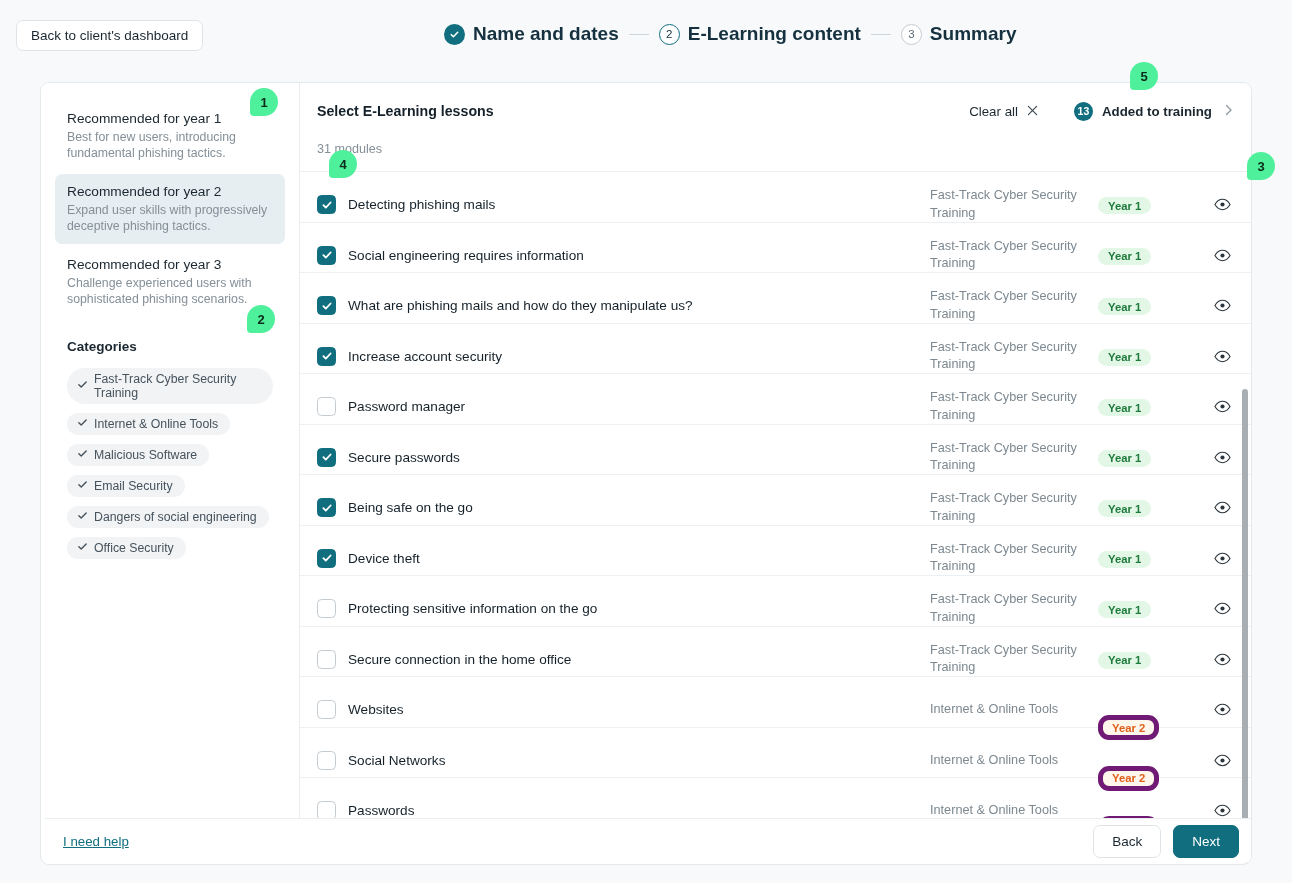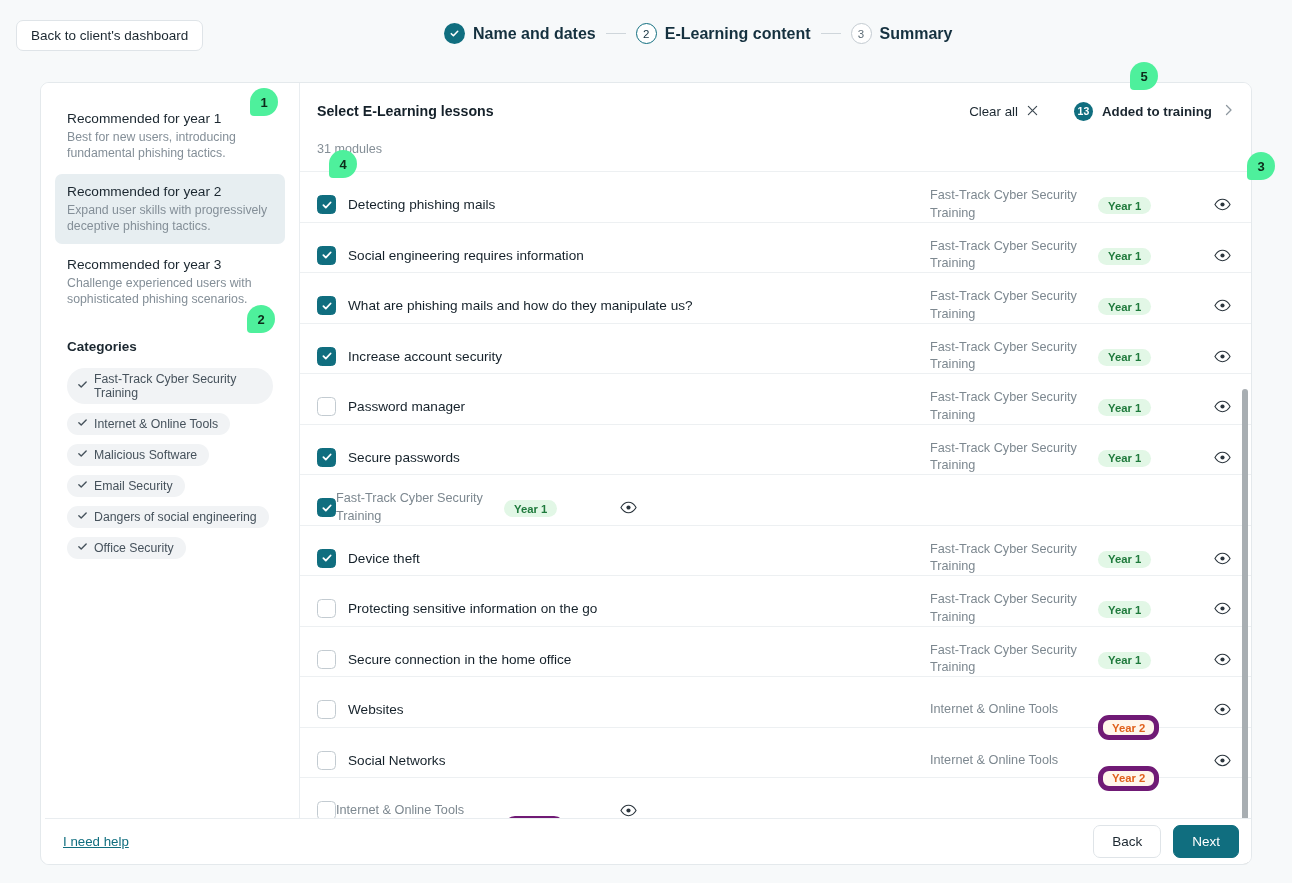--- a/index.html
+++ b/index.html
@@ -31,21 +31,21 @@
   }
   .step { display: flex; align-items: center; gap: 8px; }
   .step-circle {
     width: 21px; height: 21px; border-radius: 50%;
     display: flex; align-items: center; justify-content: center;
     font-size: 11.5px; flex: none;
   }
   .step-circle.done { background: #106e7f; color: #fff; }
   .step-circle.current { border: 1.4px solid #106e7f; color: #15313f; background: #fff; }
   .step-circle.todo { border: 1.4px solid #c3cbd1; color: #5c6b75; background: #fff; }
-  .step-label { color: #15313f; font-weight: bold; font-size: 16px; }
+  .step-label { color: #15313f; font-weight: bold; font-size: 19px; }
   .step-label.muted { color: #15313f; font-weight: bold; }
   .step-dash { width: 20px; height: 1px; background: #cfd6db; margin: 0 10px; }
 
   
   .card {
     position: absolute; left: 40px; top: 82px;
     width: 1212px; height: 783px;
     background: #ffffff;
     border: 1px solid #e4e9ec; border-radius: 9px;
     overflow: hidden;
@@ -395,20 +395,21 @@
                 <circle cx="9" cy="6.5" r="2.2" fill="#2b353d"></circle>
               </svg>
             </div>
           </div>
           <div class="row">
             <div class="cb on">
               <svg width="12" height="12" viewBox="0 0 12 12">
                 <path d="M2.4 6.2 L4.8 8.6 L9.6 3.5" stroke="#ffffff" stroke-width="1.8" fill="none" stroke-linecap="round" stroke-linejoin="round"></path>
               </svg>
             </div>
+            <div class="row-title">Being safe on the go</div>
             <div class="row-cat">Fast-Track Cyber Security Training</div>
             <div class="row-year"><span class="year-pill y1">Year 1</span></div>
             <div class="row-eye">
               <svg width="17" height="13" viewBox="0 0 18 13">
                 <path d="M1 6.5 C3.5 2.2 6.2 1 9 1 C11.8 1 14.5 2.2 17 6.5 C14.5 10.8 11.8 12 9 12 C6.2 12 3.5 10.8 1 6.5 Z" fill="none" stroke="#2b353d" stroke-width="1.15"></path>
                 <circle cx="9" cy="6.5" r="2.2" fill="#2b353d"></circle>
               </svg>
             </div>
           </div>
           <div class="row">
@@ -470,20 +471,21 @@
             <div class="row-year"><span class="year-pill y2">Year 2</span></div>
             <div class="row-eye">
               <svg width="17" height="13" viewBox="0 0 18 13">
                 <path d="M1 6.5 C3.5 2.2 6.2 1 9 1 C11.8 1 14.5 2.2 17 6.5 C14.5 10.8 11.8 12 9 12 C6.2 12 3.5 10.8 1 6.5 Z" fill="none" stroke="#2b353d" stroke-width="1.15"></path>
                 <circle cx="9" cy="6.5" r="2.2" fill="#2b353d"></circle>
               </svg>
             </div>
           </div>
           <div class="row">
             <div class="cb"></div>
+            <div class="row-title">Passwords</div>
             <div class="row-cat">Internet &amp; Online Tools</div>
             <div class="row-year"><span class="year-pill y2">Year 2</span></div>
             <div class="row-eye">
               <svg width="17" height="13" viewBox="0 0 18 13">
                 <path d="M1 6.5 C3.5 2.2 6.2 1 9 1 C11.8 1 14.5 2.2 17 6.5 C14.5 10.8 11.8 12 9 12 C6.2 12 3.5 10.8 1 6.5 Z" fill="none" stroke="#2b353d" stroke-width="1.15"></path>
                 <circle cx="9" cy="6.5" r="2.2" fill="#2b353d"></circle>
               </svg>
             </div>
           </div>
         </div>

